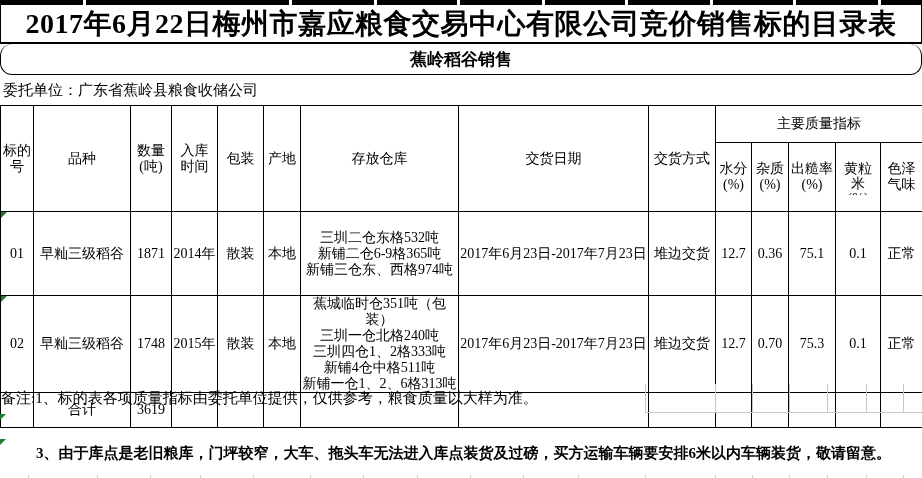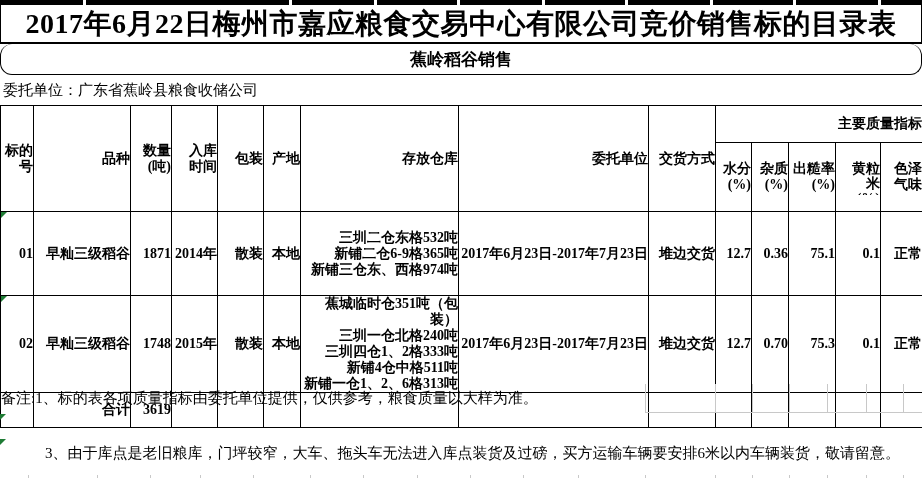--- a/index.html
+++ b/index.html
@@ -25,22 +25,22 @@
   .consignor {
     position:absolute; top:75px; left:0; width:744px; height:30px;
     display:flex; align-items:center; padding-left:3px; box-sizing:border-box;
     font-size:15px;
   }
   table.cat {
     position:absolute; top:105px; left:0; width:922px;
     border-collapse:collapse; table-layout:fixed;
   }
   table.cat td {
-    border:1px solid var(--bd); text-align:right; vertical-align:middle;
-    padding:0; font-size:14px; line-height:16px; white-space:pre-line; overflow:hidden;font-weight:bold;
+    border:1px solid var(--bd); text-align:center; vertical-align:middle;
+    padding:0; font-size:14px; line-height:16px; white-space:pre-line; overflow:hidden;
   }
   tr.h1 td { height:36px; }
   tr.h2 td { height:35px; }
   tr.r1 td { height:83px;margin-left:24px; }
   tr.r2 td { height:85px; }
   tr.tot td { height:34px; }
   td.wh { text-align:left; padding-left:5px; white-space:pre; font-size:13px; line-height:16px; }
   td.dt { white-space:nowrap; font-size:13px; }
   td.yg { vertical-align:top; }
   td.rel { position:relative; }
@@ -49,21 +49,21 @@
     position:absolute; top:0; left:0; width:0; height:0;
     border-top:6px solid var(--tri); border-right:6px solid transparent;
   }
   .note {
     position:absolute; left:0; width:922px; display:flex; align-items:center;
     font-size:15px; box-sizing:border-box; white-space:nowrap; overflow:hidden;
   }
   .note .tri { top:1px; }
   #note-1 { top:383px; height:30px; padding-left:1px; }
   #note-2 { top:413px; height:33px; padding-left:45px; }
-  #note-3 { top:438px; height:31px; padding-left:45px; }
+  #note-3 { top:438px; height:31px; padding-left:36px;font-weight:bold; }
   .vgrid { position:absolute; width:1px; background:var(--grid); }
   .hgrid { position:absolute; height:1px; background:var(--grid); }
   .btick { position:absolute; top:475px; width:1px; height:3px; background:var(--grid); }
 </style>
 </head>
 <body>
 
 <div class="sheet">
 
   <div class="topbar" id="topbar">
@@ -110,21 +110,21 @@
         <td rowspan="2">标的
 号</td>
         <td rowspan="2">品种</td>
         <td rowspan="2">数量
 (吨)</td>
         <td rowspan="2">入库
 时间</td>
         <td rowspan="2">包装</td>
         <td rowspan="2">产地</td>
         <td rowspan="2">存放仓库</td>
-        <td rowspan="2">委托单位</td>
+        <td rowspan="2">交货日期</td>
         <td rowspan="2">交货方式</td>
         <td colspan="5">主要质量指标</td>
       </tr>
       <tr class="h2">
         <td>水分
 (%)</td>
         <td>杂质
 (%)</td>
         <td>出糙率
 (%)</td>

